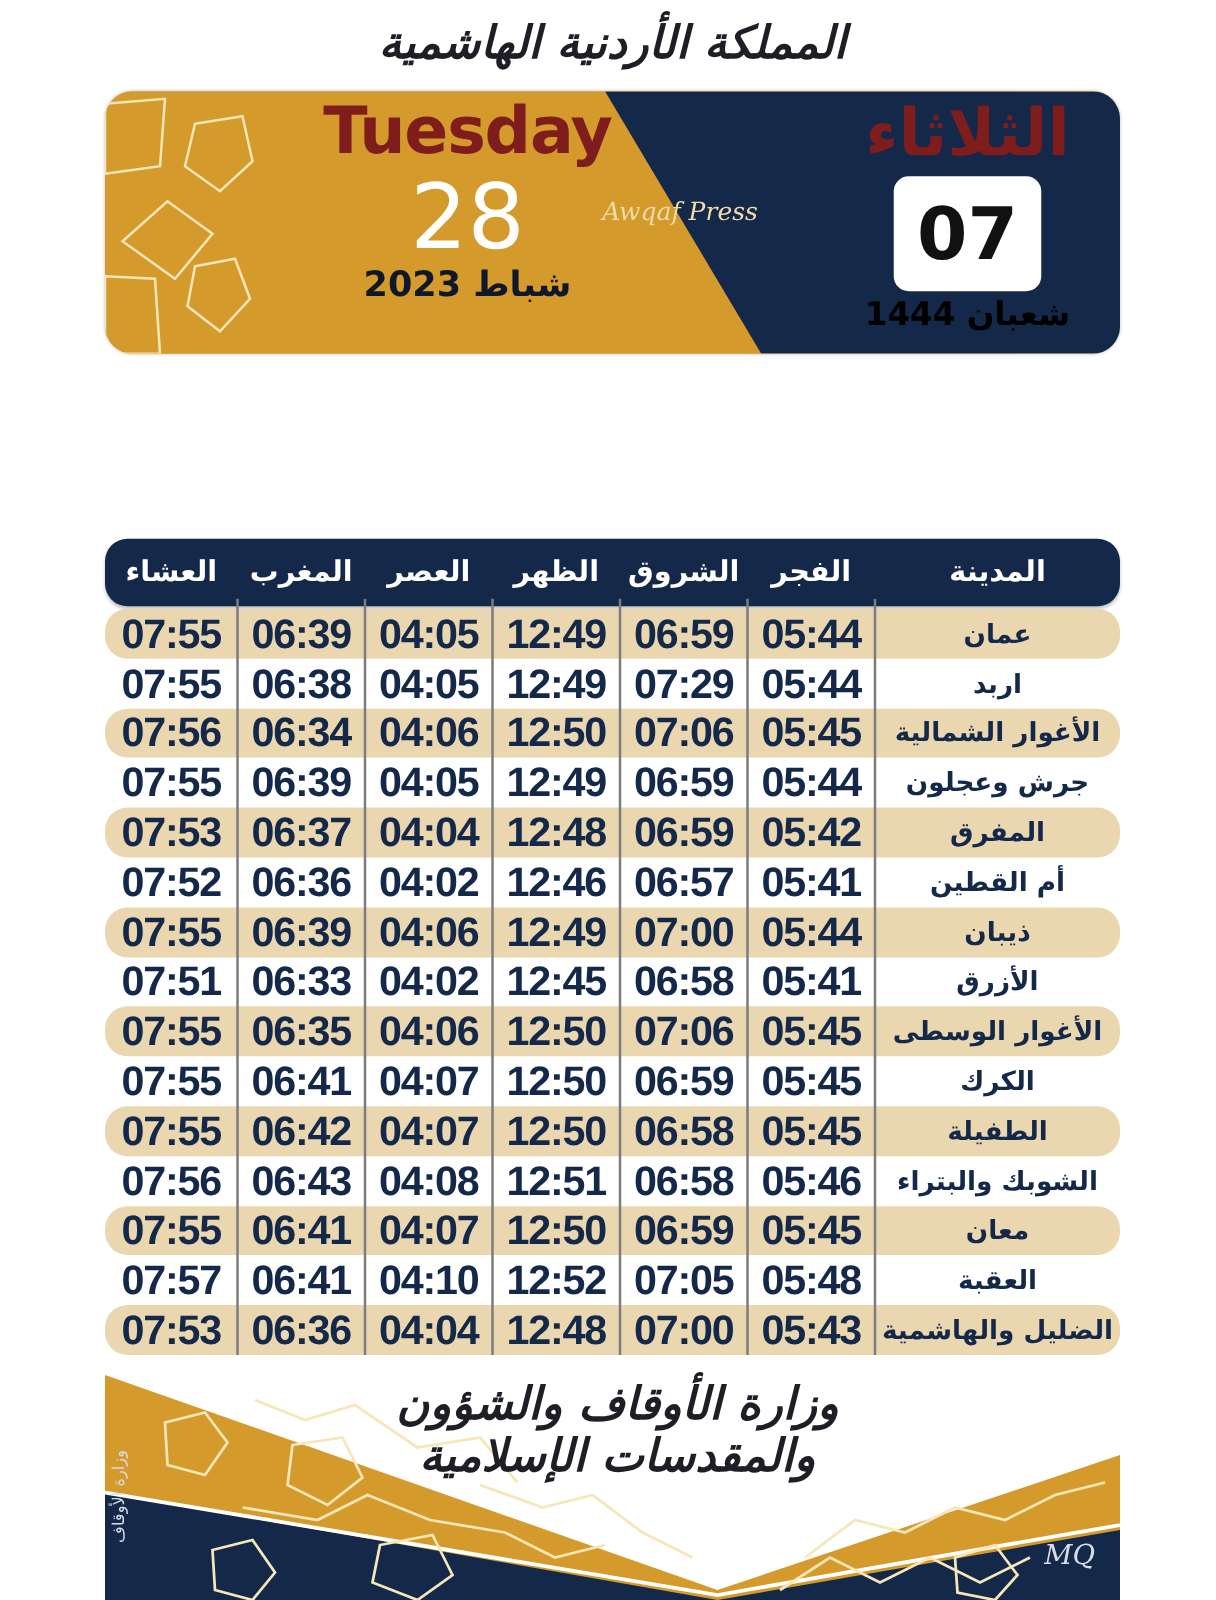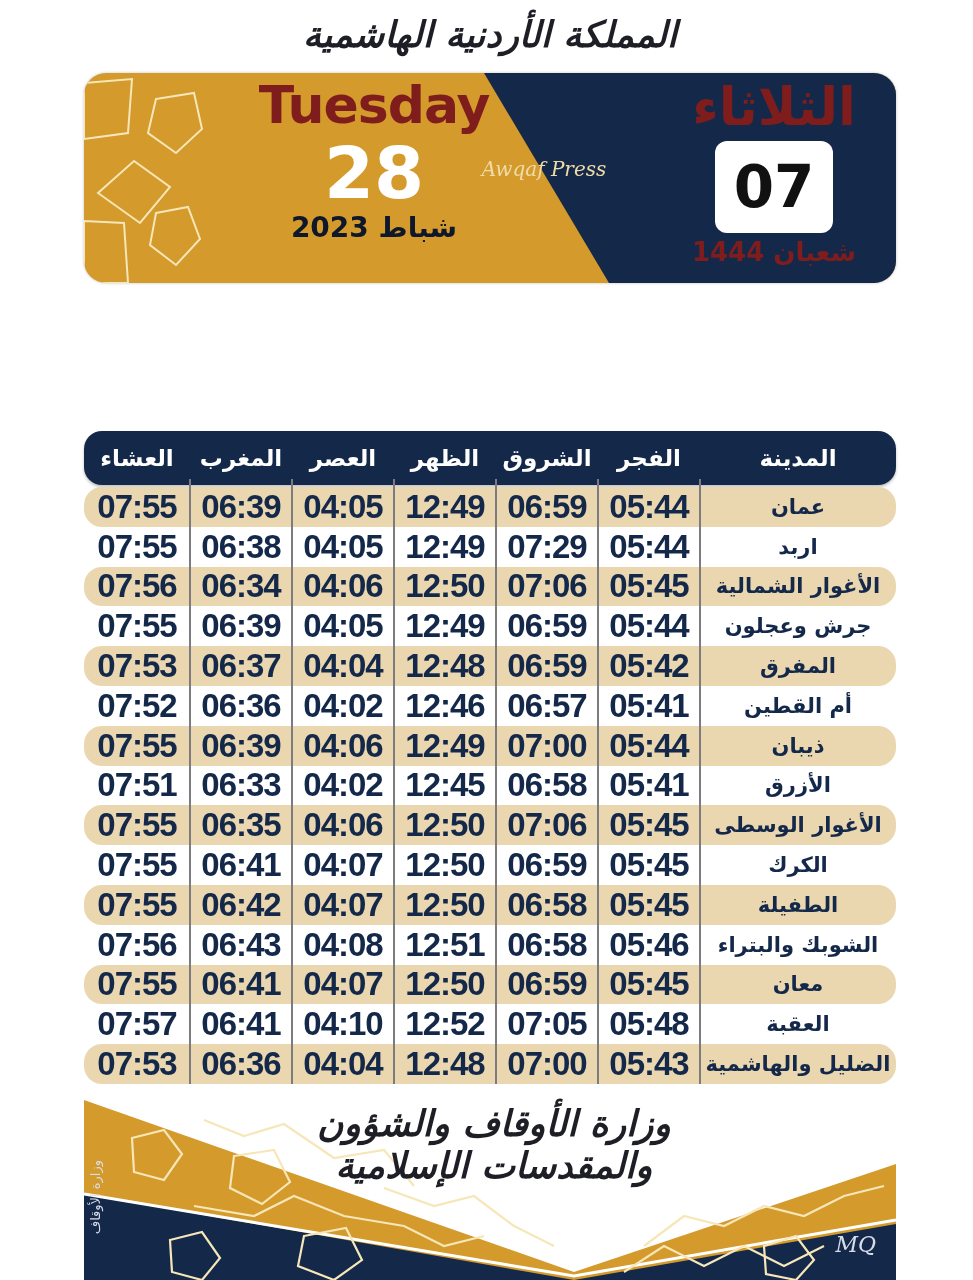--- a/index.html
+++ b/index.html
@@ -7,29 +7,29 @@
   .kingdom-title { position:absolute; left:300px; top:4px; width:380px; height:60px; text-align:center;
     font-family:"DejaVu Serif", serif; font-size:36px; font-weight:bold; color:#1e1e26; direction:rtl; line-height:60px;
     font-style:italic; letter-spacing:-1px; }
   .date-card { position:absolute; left:84px; top:73px; width:812px; height:210px; border-radius:22px; overflow:hidden;
     background:#d49a2c; box-shadow:0 0 3px rgba(0,0,0,0.25); }
   .date-card .navy-part { position:absolute; inset:0; background:#14284a;
     clip-path:polygon(400px 0, 100% 0, 100% 100%, 525px 100%); }
   .date-card svg.pattern { position:absolute; left:0; top:0; }
   .gregorian { position:absolute; left:120px; top:0; width:340px; text-align:center; }
   .weekday-en { font-family:"DejaVu Sans", sans-serif; font-weight:bold; font-size:52px; color:#7f1d1d; margin-top:2px; letter-spacing:-1px; }
-  .day-num { font-family:"DejaVu Sans", sans-serif; font-weight:bold; font-size:72px; color:#ffffff; line-height:80px; margin-top:-2px; }
+  .day-num { font-family:"DejaVu Sans", sans-serif; font-weight:normal; font-size:72px; color:#ffffff; line-height:80px; margin-top:-2px; }
   .greg-month { font-family:"DejaVu Sans", sans-serif; font-weight:bold; font-size:28px; color:#0f172a; direction:rtl; margin-top:-2px; }
   .press { position:absolute; left:380px; top:84px; width:160px; font-family:"DejaVu Serif", serif; font-style:italic;
     font-size:20px; color:#f0dca8; text-align:center; }
   .hijri { position:absolute; left:580px; top:0; width:220px; text-align:center; }
   .weekday-ar { font-family:"DejaVu Sans", sans-serif; font-weight:bold; font-size:52px; color:#7f1d1d; direction:rtl; margin-top:4px; }
   .hijri-box { width:118px; height:92px; margin:4px auto 0; background:#ffffff; border-radius:12px;
     font-family:"DejaVu Sans", sans-serif; font-weight:bold; font-size:58px; line-height:92px; color:#111111; }
-  .hijri-month { font-family:"DejaVu Sans", sans-serif; font-weight:bold; font-size:26px; color:#7f1d1d; direction:rtl; margin-top:4px; }
+  .hijri-month { font-family:"DejaVu Sans", sans-serif; font-weight:bold; font-size:26px; color:#000000; direction:rtl; margin-top:4px; }
 
   .times-table { position:absolute; left:84px; top:431px; width:812px; }
   .thead { height:54px; background:#14284a; border-radius:18px; display:flex; direction:rtl; align-items:center;
     box-shadow:0 2px 3px rgba(0,0,0,0.25); }
   .thead .th { color:#ffffff; font-weight:bold; font-size:23px; text-align:center; }
   .tbody { position:relative; margin-top:2px; }
   .row { height:39.8px; display:flex; direction:rtl; align-items:center; border-radius:18px; }
   .row.shaded { background:#ead7b0; }
   .cell { text-align:center; font-weight:bold; color:#14284a; }
   .c-city { width:196px; font-size:21px; }

